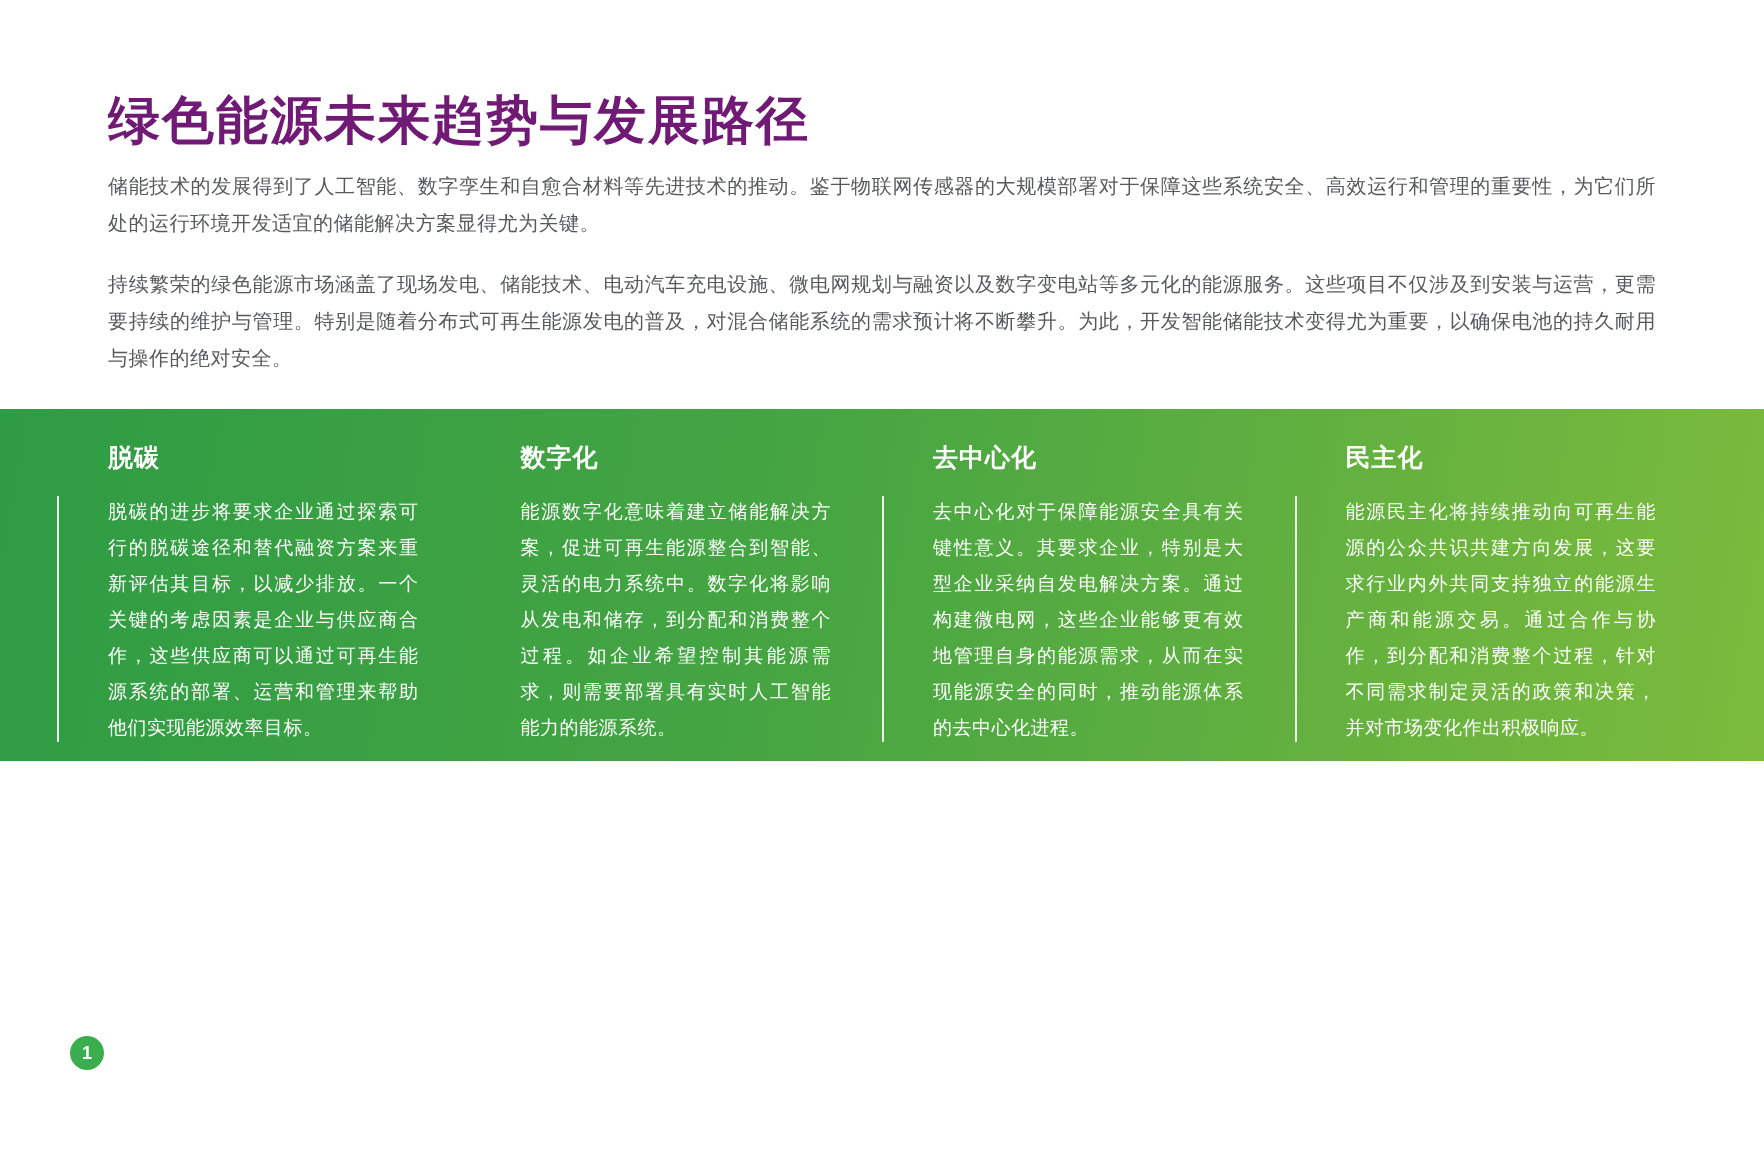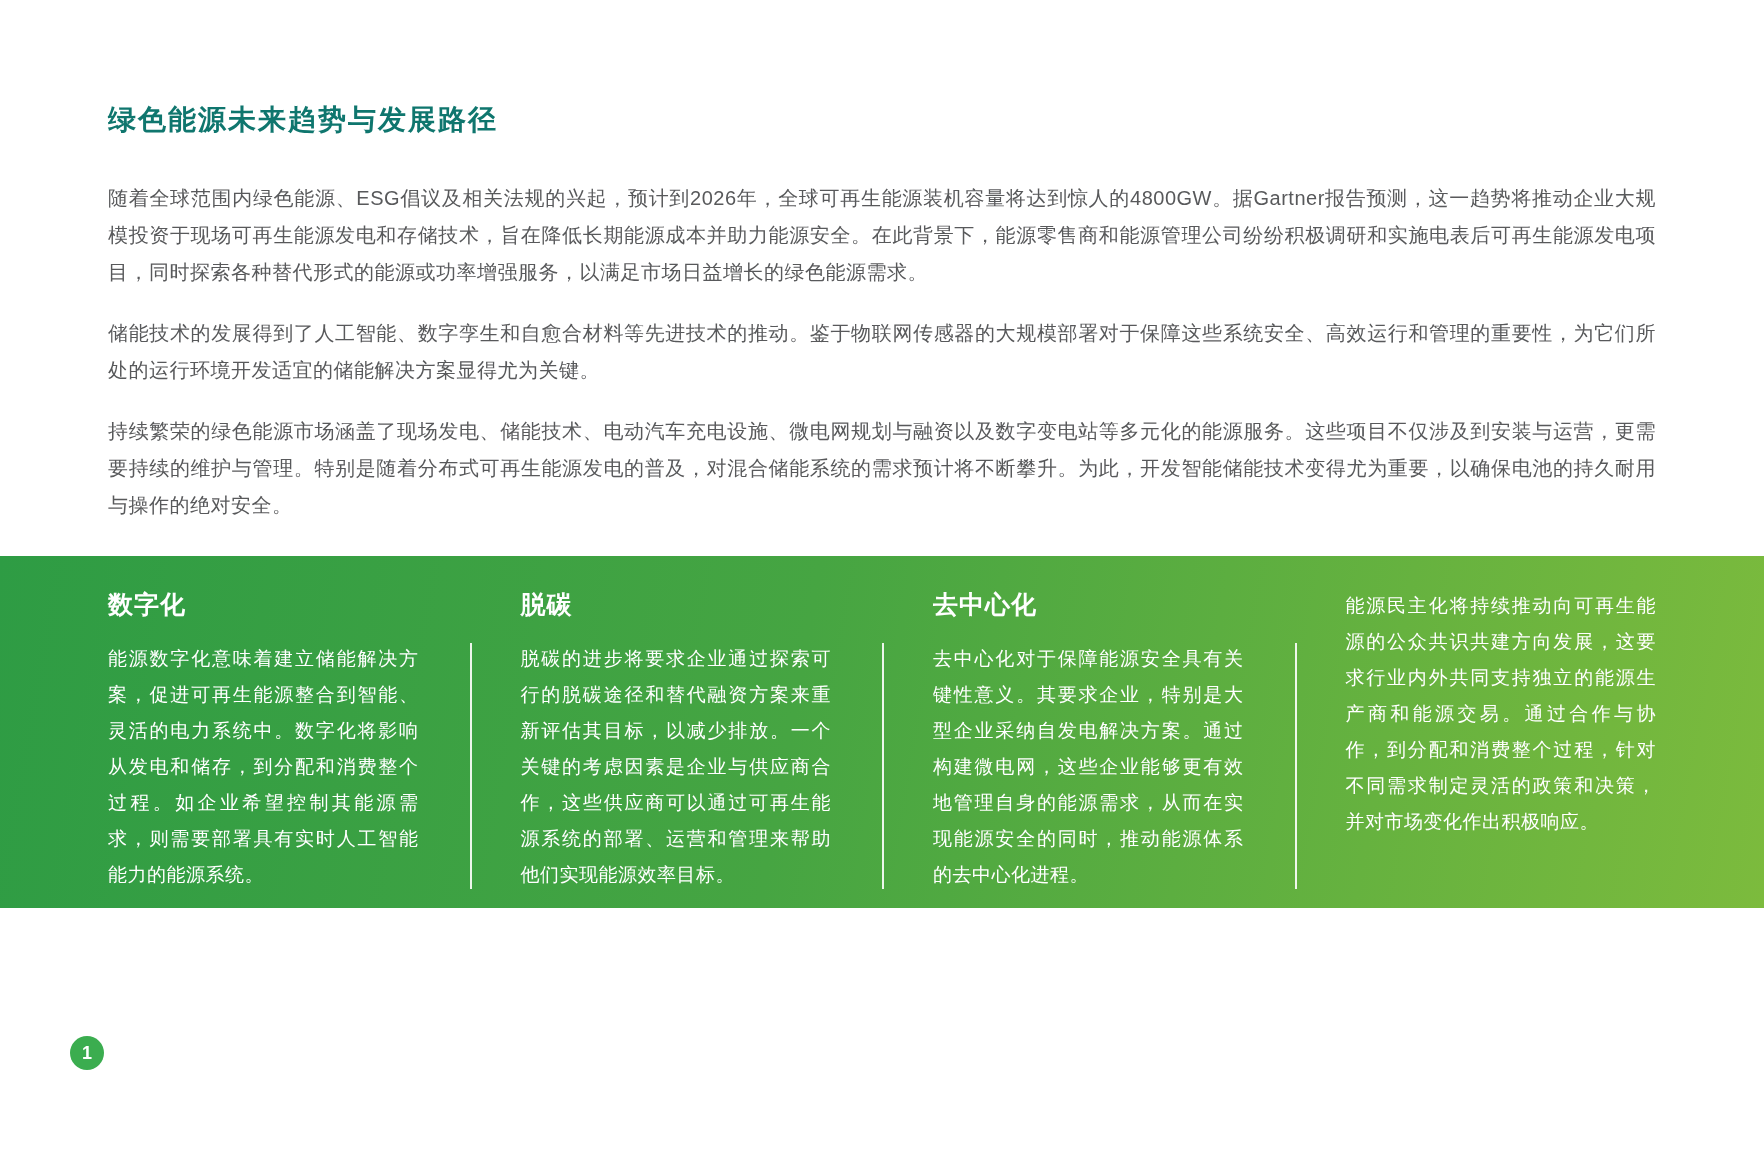--- a/index.html
+++ b/index.html
@@ -8,25 +8,25 @@
     position: relative;
     width: 1764px;
     height: 1172px;
     background: #ffffff;
     font-family: "Liberation Sans", "DejaVu Sans", sans-serif;
     overflow: hidden;
   }
   .content { padding: 96px 108px 0 108px; }
   .doc-title {
     margin: 0;
-    font-size: 28px;
+    font-size: 52px;
     line-height: 48px;
     font-weight: 700;
     letter-spacing: 2px;
-    color: #0f766e;
+    color: #701a75;
   }
   .para {
     margin: 24px 0 0 0;
     font-size: 20px;
     line-height: 37px;
     color: #58595B;
     text-align: justify;
     letter-spacing: 0.5px;
   }
   .para.first { margin-top: 36px; }
@@ -82,43 +82,43 @@
     align-items: center;
     justify-content: center;
   }
 </style>
 </head>
 <body>
 
 <div class="page">
   <div class="content">
     <h1 class="doc-title">绿色能源未来趋势与发展路径</h1>
-    <p class="para first">随着全球范围内绿色能源、ESG倡议及相关法规的兴起，预计到2026年，全球可再生能源装机容量将达到惊人的4800GW。据Gartner报告预测，这一趋势将推动企业大规模投资于现场可再生能源发电和存储技术，旨在降低长期能源成本并助力能源安全。在此背景下，能源零售商和能源管理公司纷纷积极调研和实施电表后可再生能源发电项目，同时探索各种替代形式的能源或功率增强服务，以满足市场日益增长的绿色能源需求。</p>
     <p class="para">储能技术的发展得到了人工智能、数字孪生和自愈合材料等先进技术的推动。鉴于物联网传感器的大规模部署对于保障这些系统安全、高效运行和管理的重要性，为它们所处的运行环境开发适宜的储能解决方案显得尤为关键。</p>
     <p class="para">持续繁荣的绿色能源市场涵盖了现场发电、储能技术、电动汽车充电设施、微电网规划与融资以及数字变电站等多元化的能源服务。这些项目不仅涉及到安装与运营，更需要持续的维护与管理。特别是随着分布式可再生能源发电的普及，对混合储能系统的需求预计将不断攀升。为此，开发智能储能技术变得尤为重要，以确保电池的持久耐用与操作的绝对安全。</p>
   </div>
 
   <div class="band">
     <div class="band-grid">
       <div class="pillar">
-        <h3 class="pillar-title">数字化</h3>
-        <p class="pillar-body">能源数字化意味着建立储能解决方案，促进可再生能源整合到智能、灵活的电力系统中。数字化将影响从发电和储存，到分配和消费整个过程。如企业希望控制其能源需求，则需要部署具有实时人工智能能力的能源系统。</p>
-      </div>
-      <div class="pillar">
         <div class="vline"></div>
         <h3 class="pillar-title">脱碳</h3>
         <p class="pillar-body">脱碳的进步将要求企业通过探索可行的脱碳途径和替代融资方案来重新评估其目标，以减少排放。一个关键的考虑因素是企业与供应商合作，这些供应商可以通过可再生能源系统的部署、运营和管理来帮助他们实现能源效率目标。</p>
+      </div>
+      <div class="pillar">
+        <h3 class="pillar-title">数字化</h3>
+        <p class="pillar-body">能源数字化意味着建立储能解决方案，促进可再生能源整合到智能、灵活的电力系统中。数字化将影响从发电和储存，到分配和消费整个过程。如企业希望控制其能源需求，则需要部署具有实时人工智能能力的能源系统。</p>
       </div>
       <div class="pillar">
         <div class="vline"></div>
         <h3 class="pillar-title">去中心化</h3>
         <p class="pillar-body">去中心化对于保障能源安全具有关键性意义。其要求企业，特别是大型企业采纳自发电解决方案。通过构建微电网，这些企业能够更有效地管理自身的能源需求，从而在实现能源安全的同时，推动能源体系的去中心化进程。</p>
       </div>
       <div class="pillar">
         <div class="vline"></div>
+        <h3 class="pillar-title">民主化</h3>
         <p class="pillar-body">能源民主化将持续推动向可再生能源的公众共识共建方向发展，这要求行业内外共同支持独立的能源生产商和能源交易。通过合作与协作，到分配和消费整个过程，针对不同需求制定灵活的政策和决策，并对市场变化作出积极响应。</p>
       </div>
     </div>
   </div>
 
   <div class="page-badge">
     <span>1</span>
   </div>
 </div>
 

